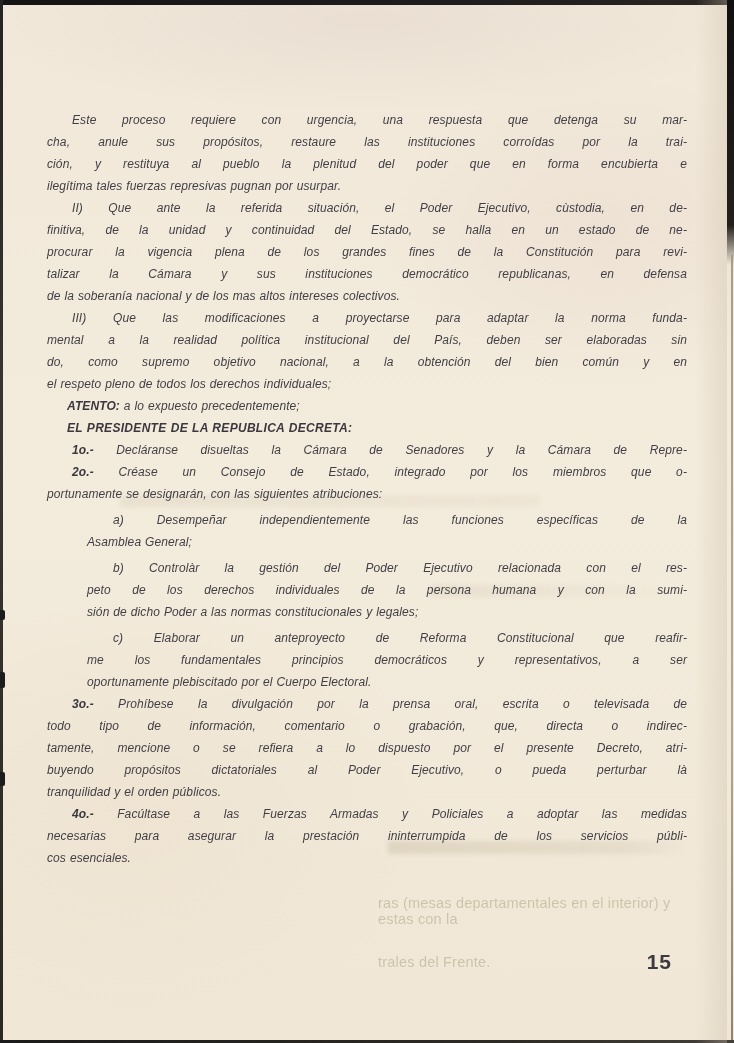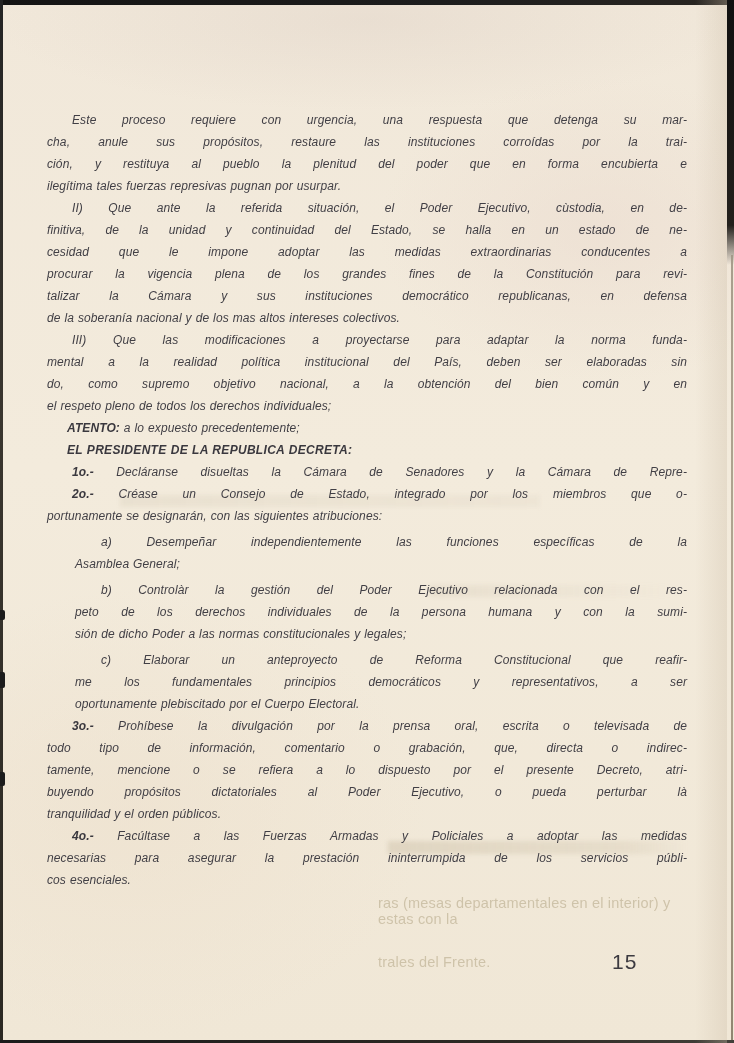--- a/index.html
+++ b/index.html
@@ -34,31 +34,31 @@
   .tick.t3{top:772px;height:14px;}
   
   .text-block{
     position:absolute;left:47px;top:109px;width:640px;
     font-size:12px;line-height:22px;
     letter-spacing:.1px;
     word-spacing:.5px;
     font-style:italic;
   }
   .para{margin:0;}
-  .para.sub{margin-left:28px;margin-top:4px;}
+  .para.sub{margin-left:40px;margin-top:4px;}
   .line{white-space:normal;}
   .line.jl{text-align:justify;text-align-last:justify;}
   .para.body .line.first, .para.numbered .line.first{text-indent:25px;}
   .para.sub .line.first{text-indent:26px;}
   .para.heading .line.first{text-indent:20px;}
   .line b, .line.bold{font-weight:700;color:#3a383e;}
   .line.bold{letter-spacing:.3px;}
   .page-number{
     position:absolute;left:612px;top:950px;width:60px;
-    font-size:21px;font-weight:400;color:#3c3a40;text-align:left;letter-spacing:1px;
+    font-size:21px;font-weight:700;color:#3c3a40;text-align:right;letter-spacing:1px;
   }
   
   .bleed{position:absolute;color:#b3a585;opacity:.55;filter:blur(.5px);
     font-size:14.5px;letter-spacing:.2px;pointer-events:none;}
   .bleed.b1{left:378px;top:895px;width:330px;}
   .bleed.b2{left:378px;top:916px;width:200px;margin-top:38px;}
   .smudge{position:absolute;pointer-events:none;filter:blur(2px);}
   .smudge.s1{left:388px;top:841px;width:300px;height:13px;
     background:linear-gradient(90deg,rgba(180,165,135,.28),rgba(180,165,135,.16) 80%,transparent);}
   .smudge.s2{left:120px;top:495px;width:420px;height:12px;
@@ -91,21 +91,20 @@
   <div class="text-block">
       <div class="para body">
         <div class="line jl first">Este proceso requiere con urgencia, una respuesta que detenga su mar-</div>
         <div class="line jl">cha, anule sus propósitos, restaure las instituciones corroídas por la trai-</div>
         <div class="line jl">ción, y restituya al pueblo la plenitud del poder que en forma encubierta e</div>
         <div class="line">ilegítima tales fuerzas represivas pugnan por usurpar.</div>
       </div>
       <div class="para body">
         <div class="line jl first">II) Que ante la referida situación, el Poder Ejecutivo, cùstodia, en de-</div>
         <div class="line jl">finitiva, de la unidad y continuidad del Estado, se halla en un estado de ne-</div>
-        <div class="line jl">cesidad que le impone adoptar las medidas extraordinarias conducentes a</div>
         <div class="line jl">procurar la vigencia plena de los grandes fines de la Constitución para revi-</div>
         <div class="line jl">talizar la Cámara y sus instituciones democrático republicanas, en defensa</div>
         <div class="line">de la soberanía nacional y de los mas altos intereses colectivos.</div>
       </div>
       <div class="para body">
         <div class="line jl first">III) Que las modificaciones a proyectarse para adaptar la norma funda-</div>
         <div class="line jl">mental a la realidad política institucional del País, deben ser elaboradas sin</div>
         <div class="line jl">do, como supremo objetivo nacional, a la obtención del bien común y en</div>
         <div class="line">el respeto pleno de todos los derechos individuales;</div>
       </div>

